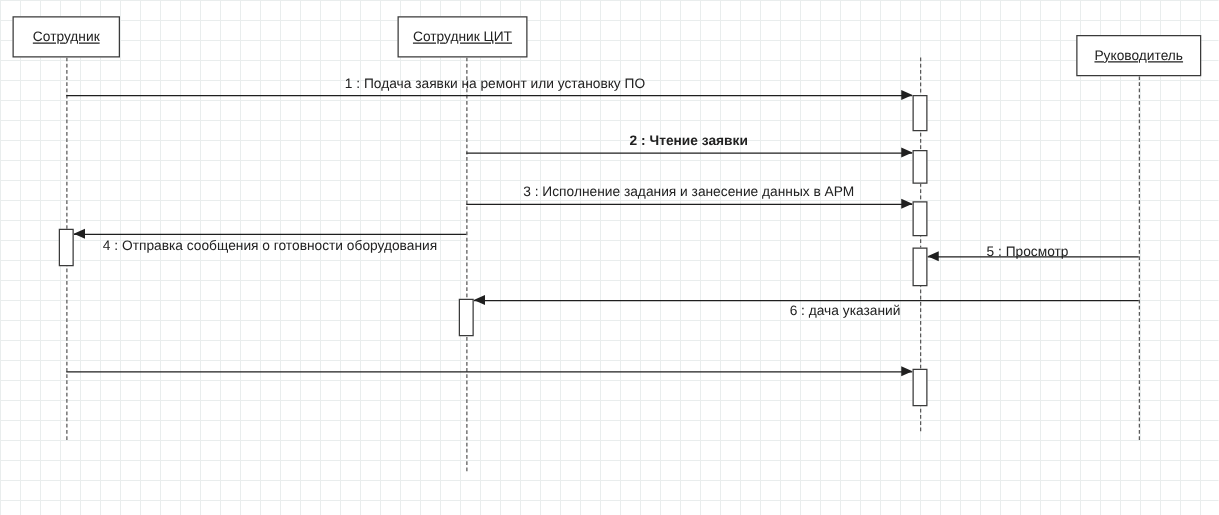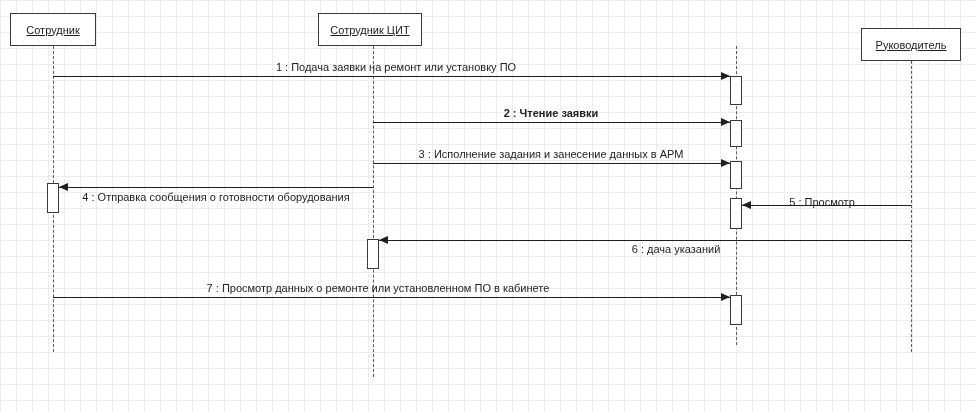--- a/index.html
+++ b/index.html
@@ -97,14 +97,13 @@
     <div class="arrowhead left" style="left: 59px; top: 183px;"></div>
     <div class="msg-label" style="left: 216px; top: 191px;">4 : Отправка сообщения о готовности оборудования</div>
     <div class="msg-line" style="left: 742px; top: 205px; width: 169px;"></div>
     <div class="arrowhead left" style="left: 742px; top: 201px;"></div>
     <div class="msg-label" style="left: 822px; top: 196px;">5 : Просмотр</div>
     <div class="msg-line" style="left: 379px; top: 240px; width: 532px;"></div>
     <div class="arrowhead left" style="left: 379px; top: 236px;"></div>
     <div class="msg-label" style="left: 676px; top: 243px; text-align: center;">6 : дача указаний</div>
     <div class="msg-line" style="left: 53px; top: 297px; width: 677px;"></div>
     <div class="arrowhead right" style="left: 721px; top: 293px;"></div>
-    <div class="msg-label" style="left: 378px; top: 282px;">7 : Просмотр данных о ремонте или установленном ПО в кабинете</div>
   </div>
 
 </body></html>

